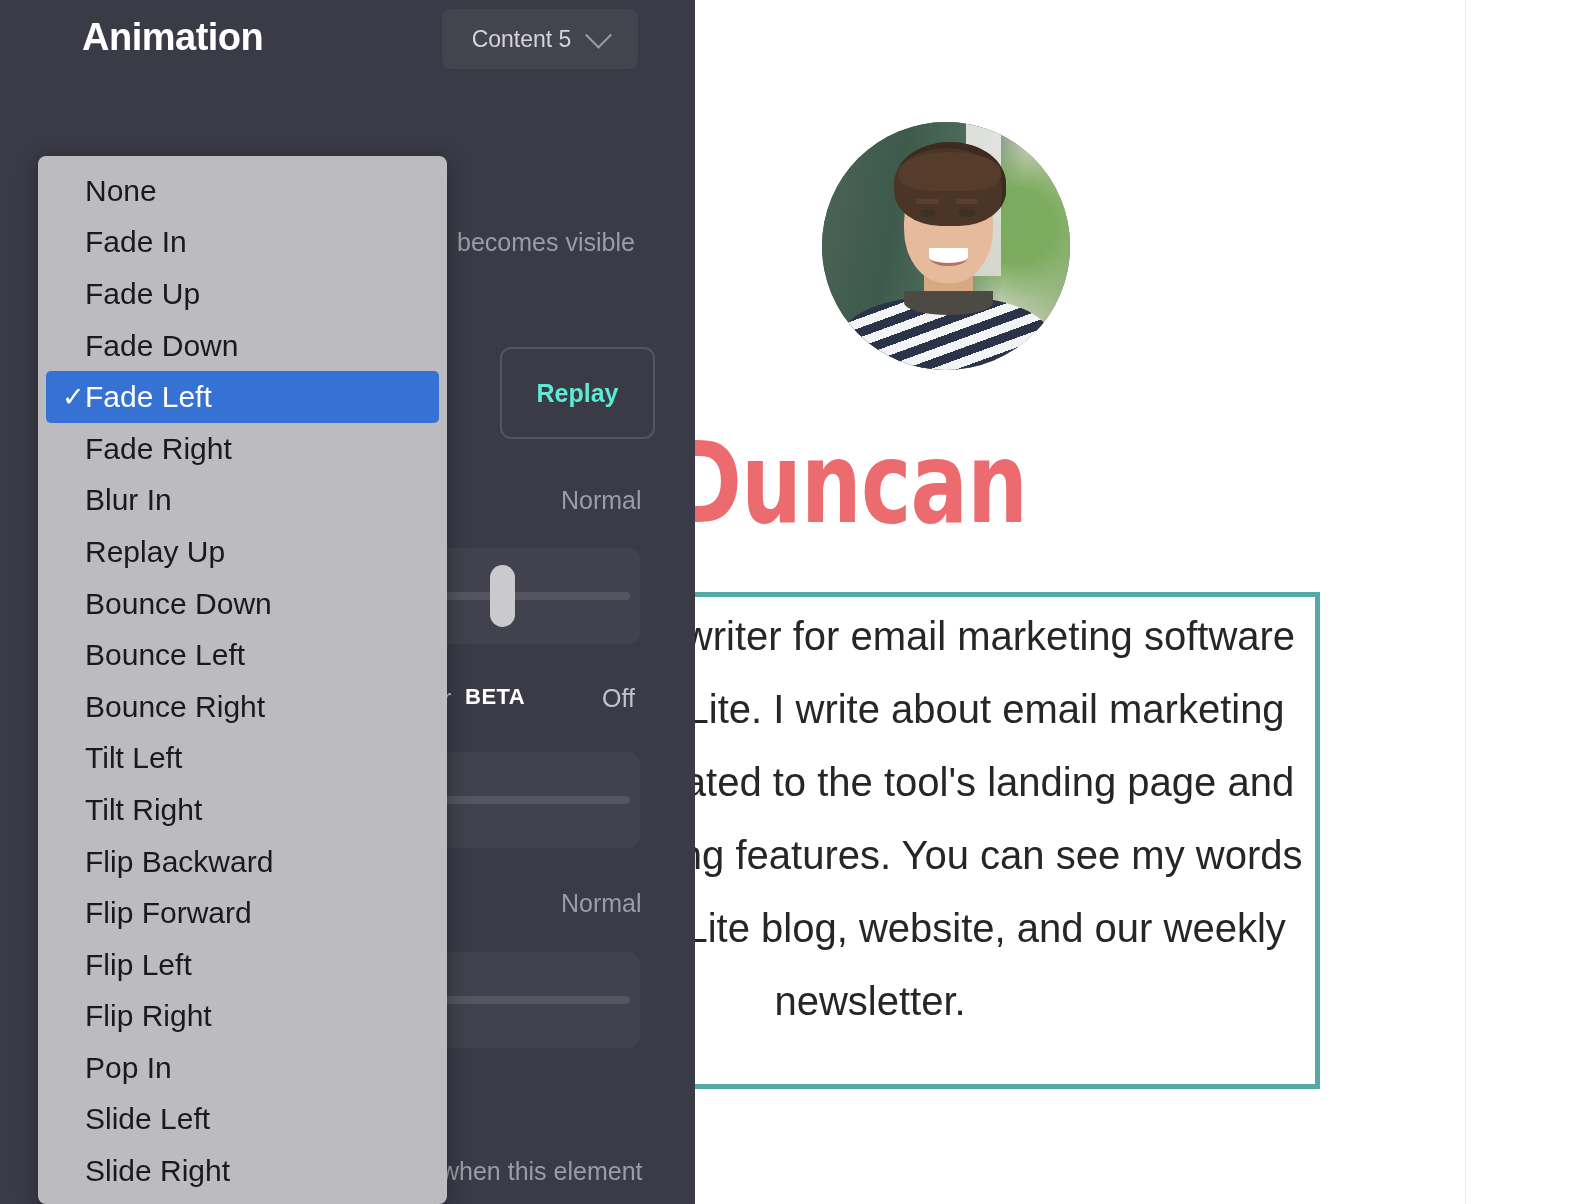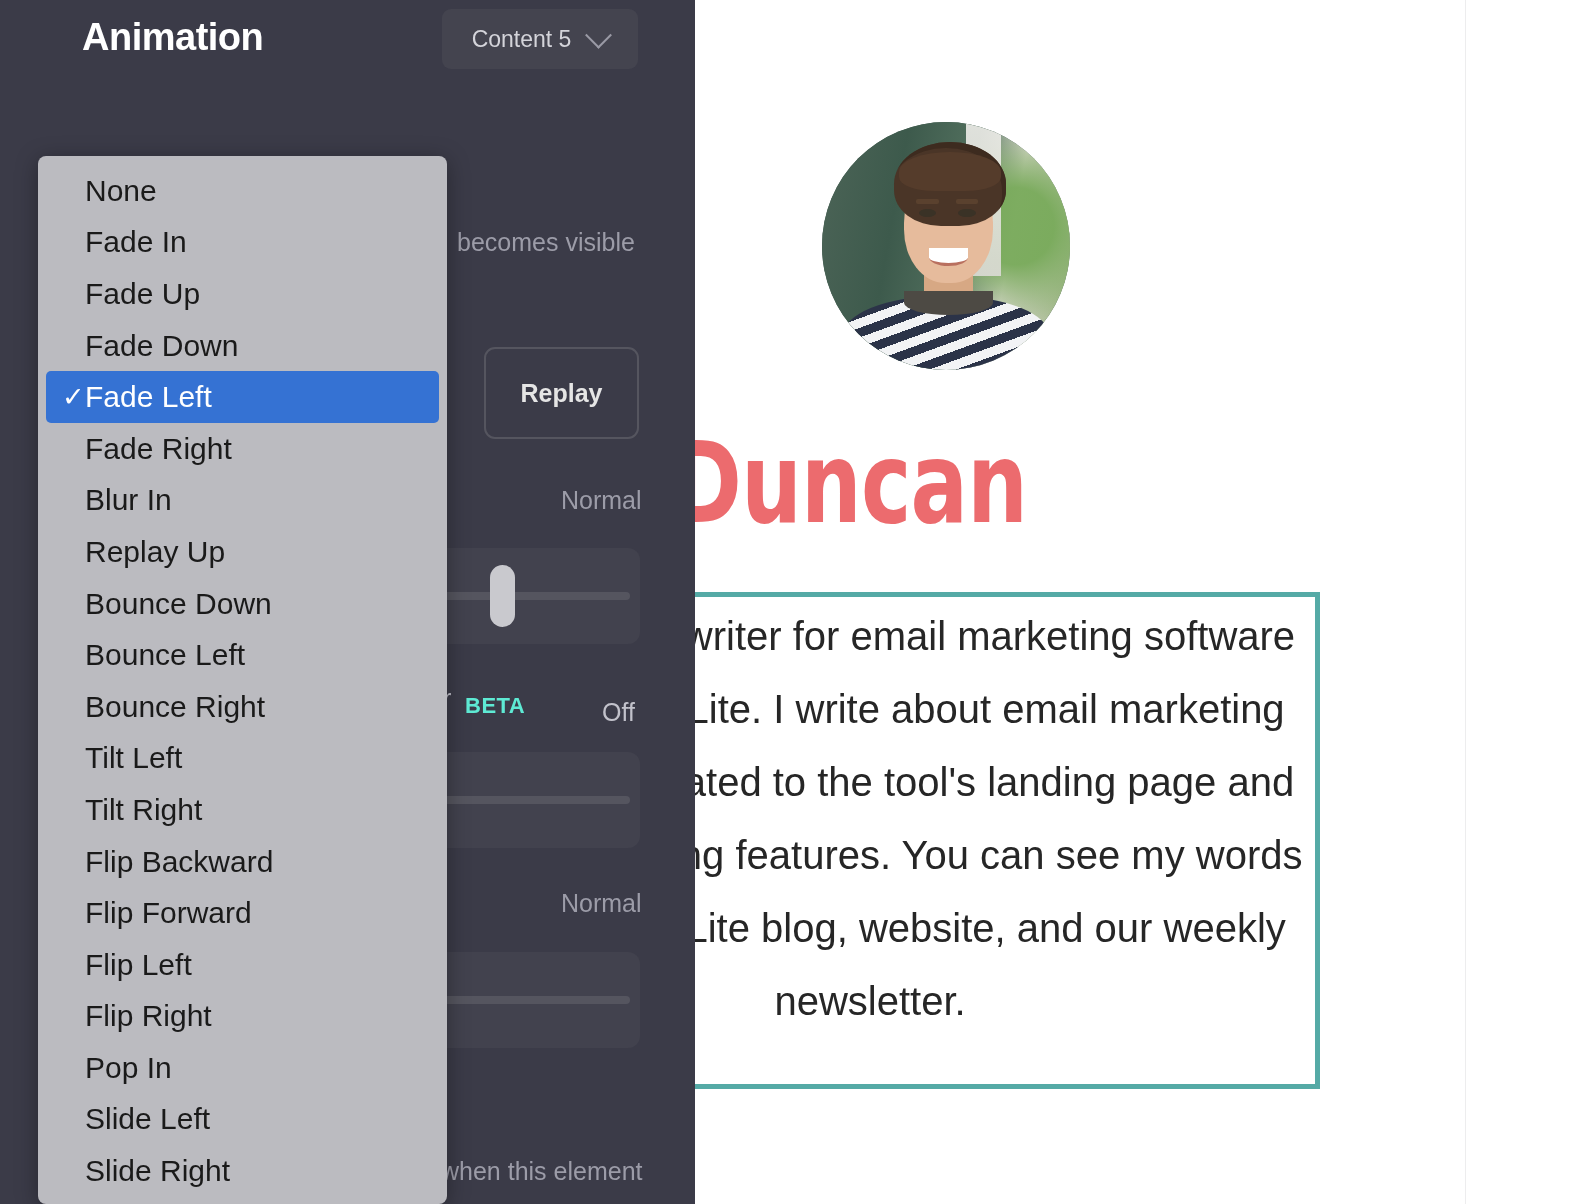--- a/index.html
+++ b/index.html
@@ -192,37 +192,36 @@
     position: absolute;
     color: #9c9ca8;
     font-size: 25px;
     white-space: nowrap;
   }
   .panel-label.light { color: #c2c2cb; }
 
   #beta-badge {
     position: absolute;
     left: 465px; top: 684px;
-    color: #5eead4;
+    color: #ffffff;
     font-size: 22px;
     font-weight: 600;
     letter-spacing: .5px;
-    margin-top: 9px;
   }
 
   #replay-button {
     position: absolute;
-    left: 484px; top: 347px;
+    left: 500px; top: 347px;
     width: 155px; height: 92px;
     border: 2px solid #55555f;
     border-radius: 11px;
     display: flex;
     align-items: center;
     justify-content: center;
-    color: #e5e5e5;
+    color: #5eead4;
     font-size: 25px;
     font-weight: 700;
     box-sizing: border-box;
   }
 
   .slider-card {
     position: absolute;
     background: #42424e;
     border-radius: 12px;
   }
@@ -329,21 +328,21 @@
 
   <div class="slider-card" style="left:430px; top:548px; width:210px; height:96px;">
     <div class="slider-track" style="left:10px; top:44px; width:190px;"></div>
     <div class="slider-knob" style="left:60px; top:17px;"></div>
   </div>
 
   <div class="panel-label light" style="left:443px; top:684px;">r</div>
 
   <div id="beta-badge">BETA</div>
 
-  <div class="panel-label light" style="left:602px; top:684px;margin-top:14px;">Off</div>
+  <div class="panel-label light" style="left:602px; top:684px;">Off</div>
 
   <div class="slider-card" style="left:430px; top:752px; width:210px; height:96px;">
     <div class="slider-track" style="left:10px; top:44px; width:190px;"></div>
   </div>
 
   <div class="panel-label" style="left:561px; top:889px;">Normal</div>
 
   <div class="slider-card" style="left:430px; top:952px; width:210px; height:96px;">
     <div class="slider-track" style="left:10px; top:44px; width:190px;"></div>
   </div>

